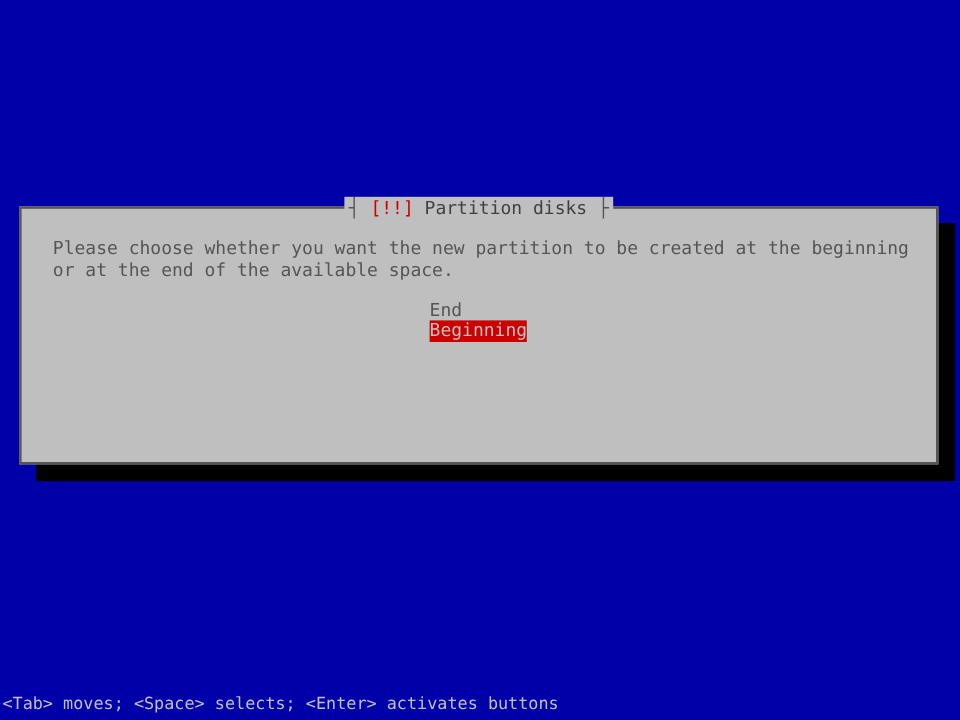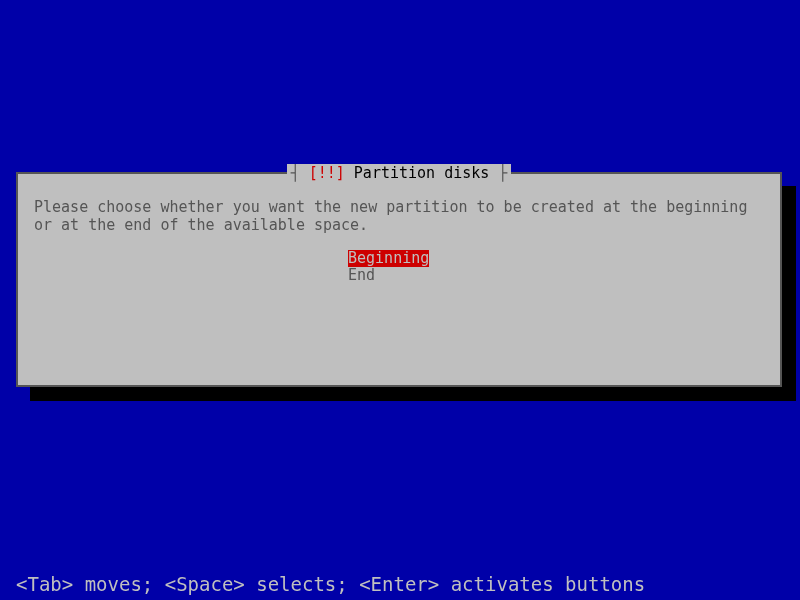--- a/index.html
+++ b/index.html
@@ -45,25 +45,26 @@
       padding: 0 4px;
       display: inline-block;
     }
     .title-bracket {
       color: #555555;
     }
     .title-mark {
       color: #cd0000;
     }
     .title-text {
-      color: #000000;
+      color: #404040;
     }
     .content {
       padding: 24px 16px 16px 16px;
       color: #555555;
+      margin-left: 10px;
     }
     .description {
       line-height: 1.2;
       margin-bottom: 16px;
     }
     .prompt {
       margin-bottom: 16px;
     }
     .options {
       text-align: left;
@@ -82,37 +83,37 @@
     }
     .go-back {
       margin-left: 34px;
       color: #555555;
     }
     .footer {
       position: absolute;
       bottom: 5px;
       left: 0;
       color: #bfbfbf;
-      font-size: 19px;
-      padding: 0 16px;
+      font-size: 14px;
+      padding: 0 2px;
     }
   </style>
 </head>
 <body>
 
 <div class="shadow"></div>
 
 <div class="dialog">
   <div class="title-row">
     <span class="title-inner">
       <span class="title-bracket">┤ </span><span class="title-mark">[!!]</span><span class="title-text"> <span>Partition disks</span> </span><span class="title-bracket">├</span>
     </span>
   </div>
   <div class="content">
     <div class="description">Please choose whether you want the new partition to be created at the beginning or at the end of the available space.</div>
     <div class="options">
+      <div><span class="option-normal">End</span></div>
       <div><span class="option-selected">Beginning</span></div>
-      <div><span class="option-normal">End</span></div>
     </div>
   </div>
 </div>
 
 <div class="footer">&lt;Tab&gt; moves; &lt;Space&gt; selects; &lt;Enter&gt; activates buttons</div>
 
 </body></html>

